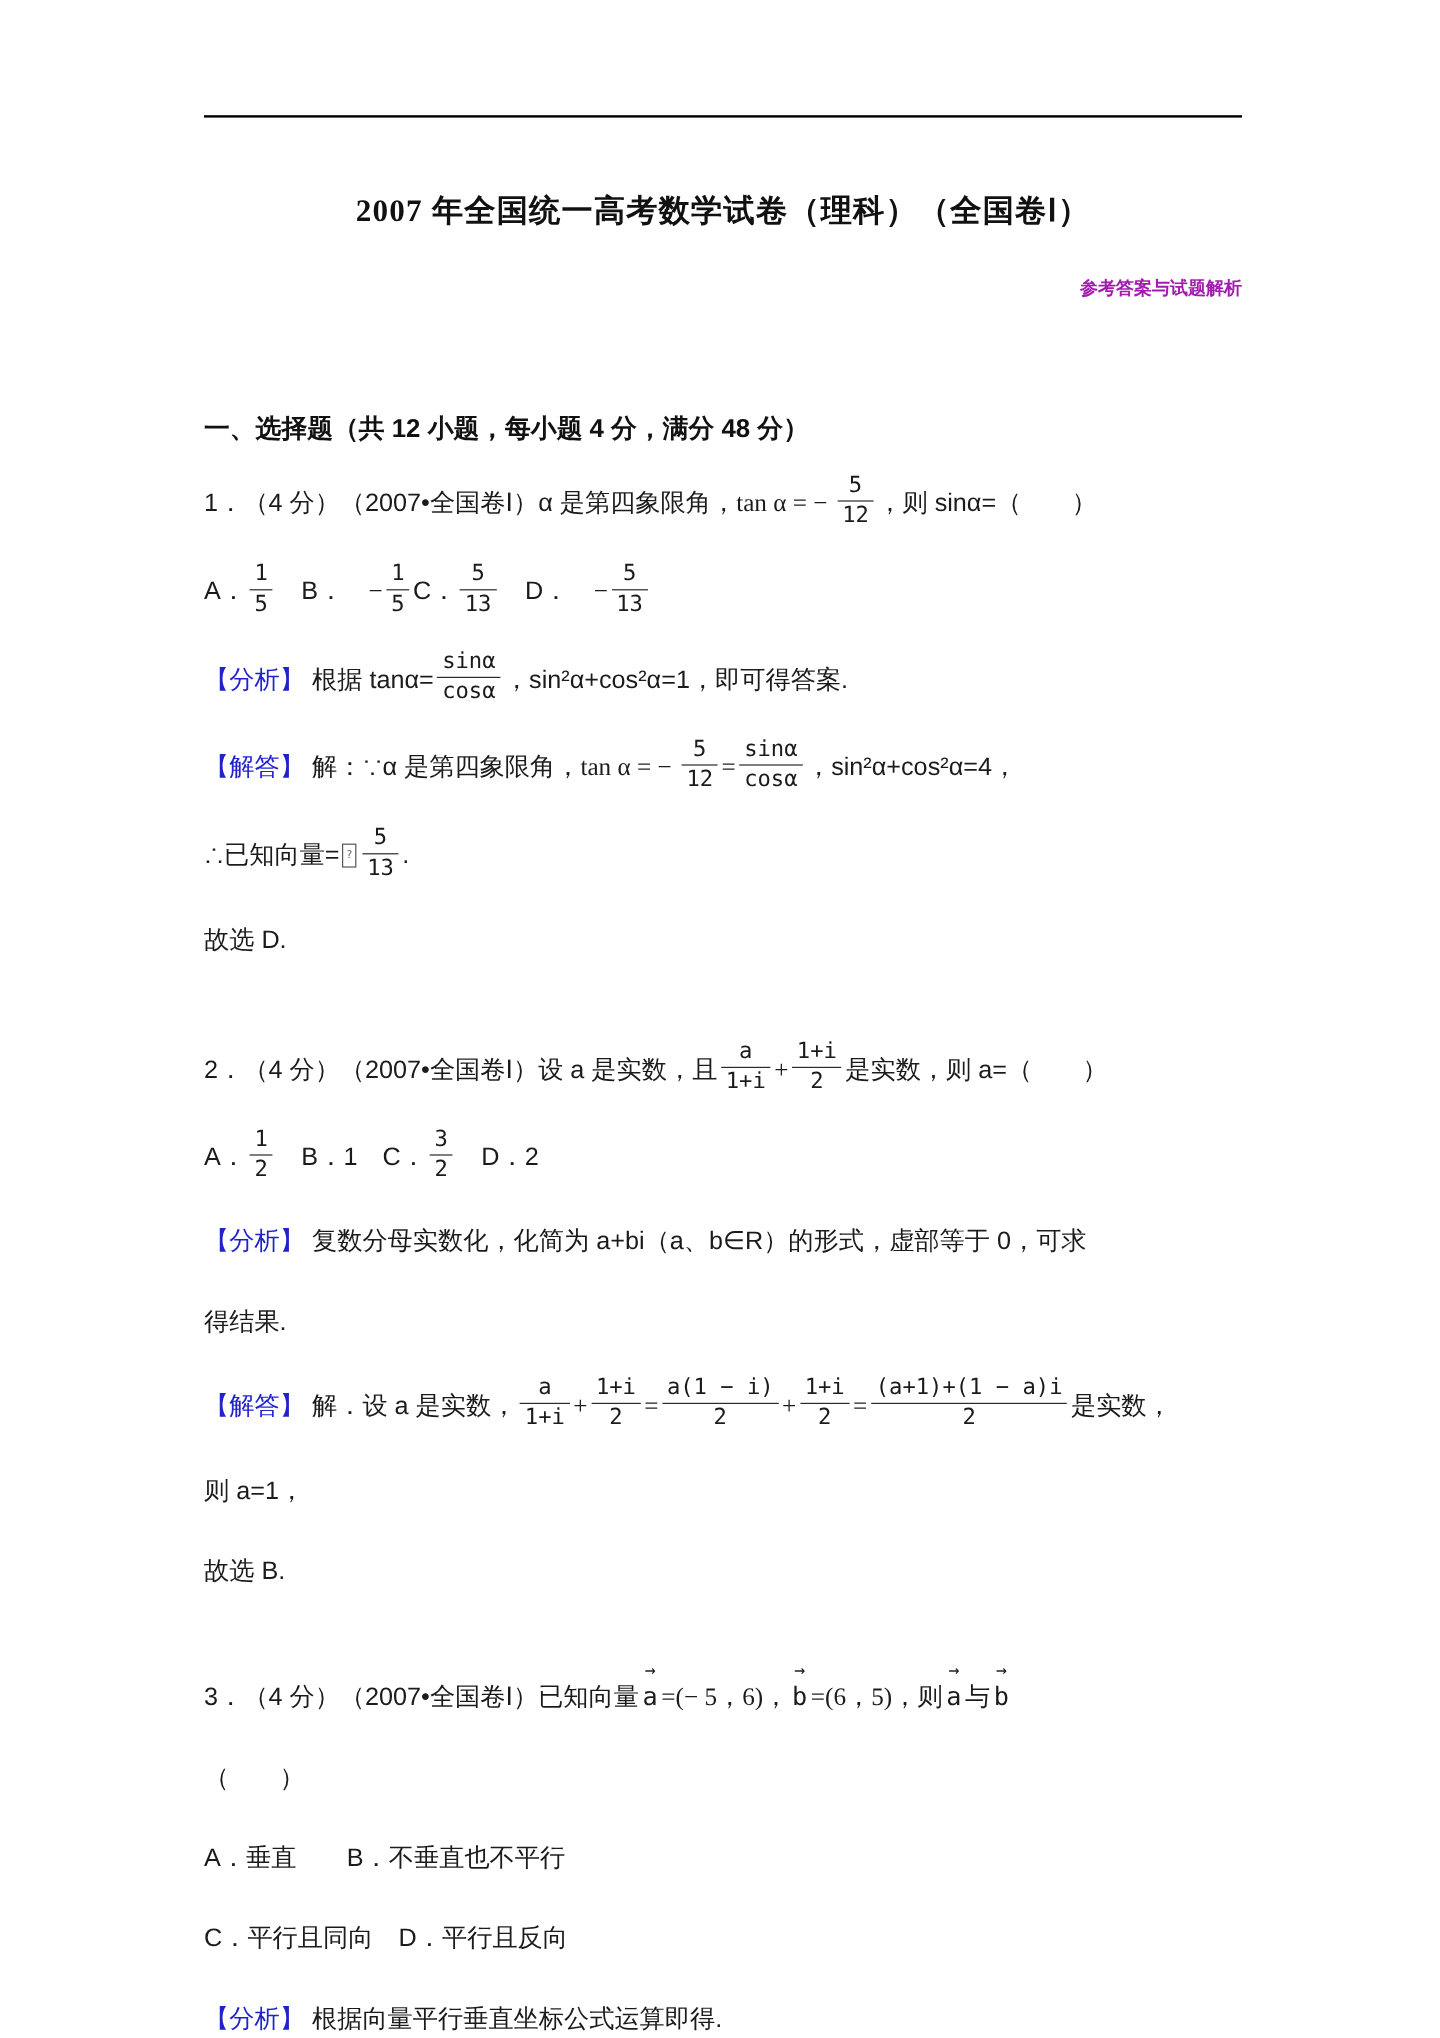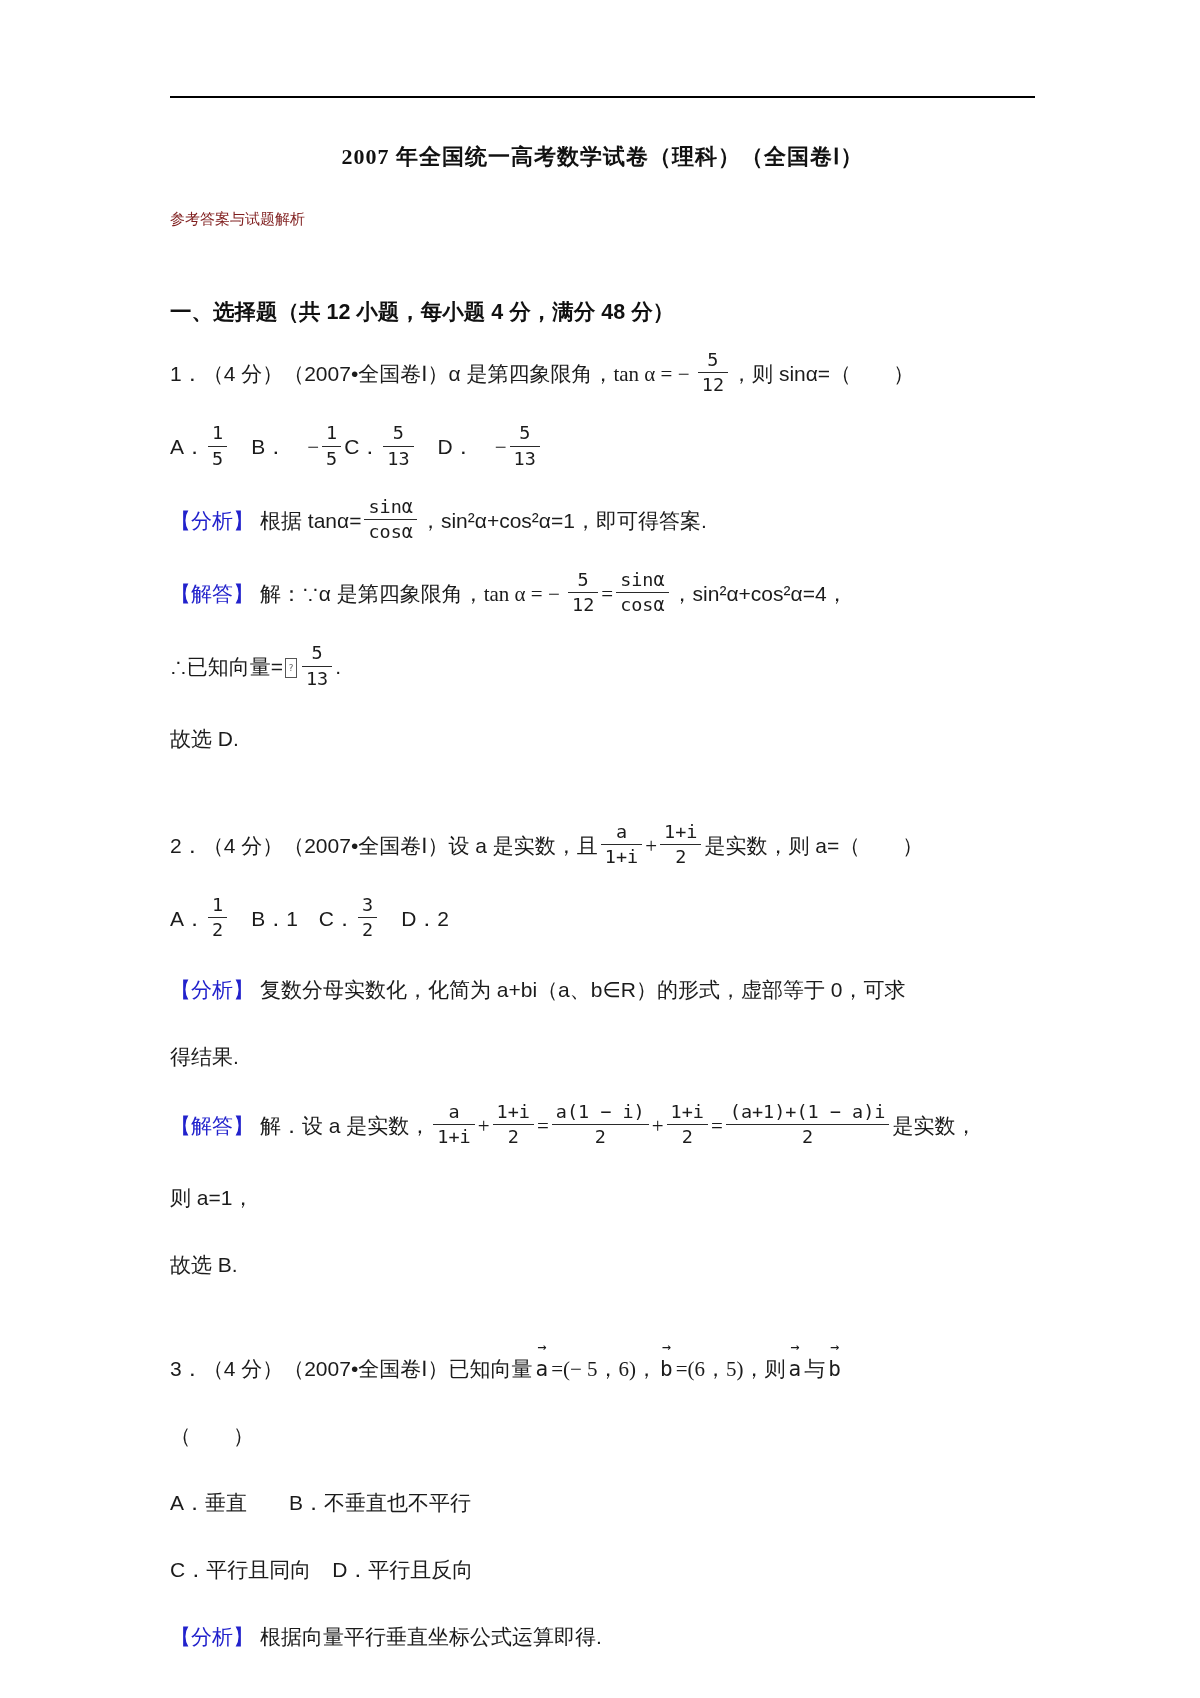--- a/index.html
+++ b/index.html
@@ -3,25 +3,25 @@
 <meta charset="utf-8">
 <style>
   html,body{margin:0;padding:0;background:#ffffff;}
   .page{
     width:1200px;min-height:1698px;box-sizing:border-box;background:#ffffff;
     color:#1b1b1b;font-family:"Liberation Sans",sans-serif;font-size:21px;
     padding:96px 165px 80px 170px;overflow:hidden;
   }
   .top-rule{border-top:2px solid #000;height:0;width:100%;}
   .doc-title{
-    font-family:"Liberation Serif",serif;font-weight:bold;font-size:22px;
-    text-align:center;margin:44px 0 0;letter-spacing:1px;color:#111;
+    font-family:"Liberation Serif",serif;font-weight:bold;font-size:26px;
+    text-align:center;margin:60px 0 0;letter-spacing:1px;color:#111;
   }
-  .doc-subtitle{font-weight:normal;font-size:15px;text-align:left;margin:38px 0 0;color:#7f1d1d;}
-  .section-heading{font-weight:bold;font-size:21.5px;margin:68px 0 0;color:#111;}
+  .doc-subtitle{font-weight:bold;font-size:15px;text-align:right;margin:38px 0 0;color:#a21caf;}
+  .section-heading{font-weight:bold;font-size:21.5px;margin:92px 0 0;color:#111;}
   .question{margin-top:16px;}
   .q-sep{margin-top:64px;}
   .para{margin:26px 0 0;line-height:1.95;}
   .blue-label{color:#2222cc;margin-right:6px;}
   .tseg{color:#1b1b1b;}
   .mseg{font-family:Liberation Serif, serif;color:#1b1b1b;}
   .frac{
     display:inline-block;vertical-align:middle;text-align:center;
     font-family:"DejaVu Sans Mono",monospace;line-height:1.2;font-size:0.88em;
     margin:0 3px;transform:translateY(-3px);

